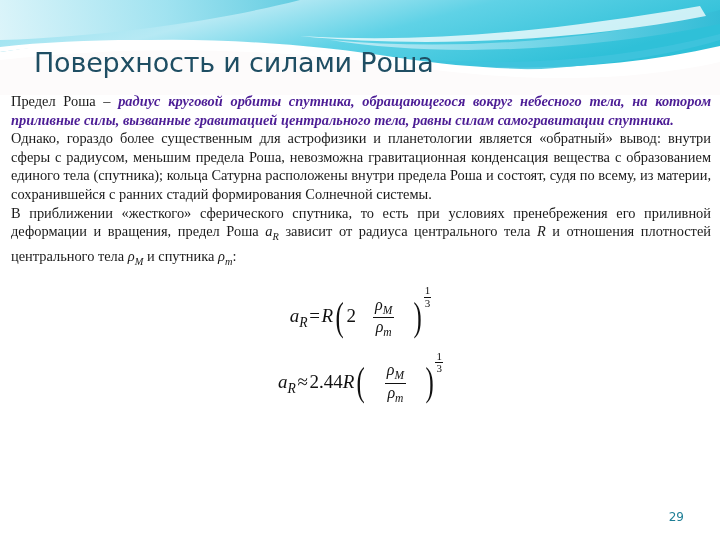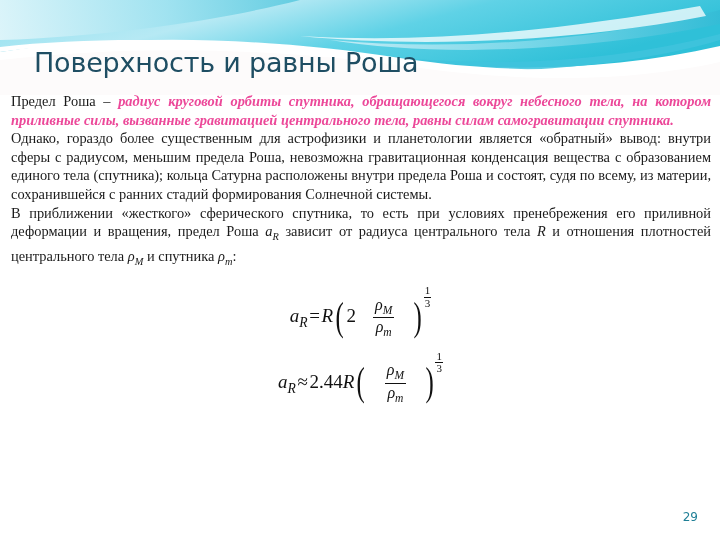--- a/index.html
+++ b/index.html
@@ -71,21 +71,21 @@
     text-indent: 0;
   }
 
   .def-term {
     color: #1a1a1a;
     font-weight: 400;
     font-style: normal;
   }
 
   .def-body {
-    color: #ec4899;
+    color: #4c1d95;
     font-weight: bold;
     font-style: italic;
   }
 
   var, .mvar {
     font-style: italic;
     font-family: "Liberation Serif", "DejaVu Serif", serif;
   }
   .sub {
     font-size: 0.72em;
@@ -157,21 +157,21 @@
     padding: 0 1px;
   }
   .sup-frac .den {
     display: block;
     padding: 0 1px;
   }
 
   
   .page-number {
     position: absolute;
-    right: 22px;
+    right: 36px;
     bottom: 16px;
     font-family: "DejaVu Sans", "Liberation Sans", sans-serif;
     font-size: 12px;
     color: #1f7f96;
   }
 </style>
 </head>
 <body>
 
 <div class="slide">
@@ -206,21 +206,21 @@
       <path d="M700,6 C560,30 430,44 300,36 C420,48 570,42 706,16 Z" fill="#ffffff" opacity="0.75"></path>
 
       <path d="M720,40 C620,70 470,80 330,62 C200,46 90,48 0,60 L0,52 C110,38 240,36 360,53 C470,68 600,66 720,34 Z" fill="#3fc3dd" opacity="0.85"></path>
 
       <path d="M0,52 C120,34 260,36 400,58 C520,76 630,72 720,50 L720,95 L0,95 Z" fill="#ffffff"></path>
 
       <path d="M0,60 C140,44 280,48 420,68 C540,84 640,80 720,62 L720,95 L0,95 Z" fill="#fdfbfb"></path>
     </svg>
   </div>
 
-  <div class="title">Поверхность и равны Роша</div>
+  <div class="title">Поверхность и силами Роша</div>
 
   <div class="body-block">
 
     <p class="para def">
       <span class="def-term">Предел Роша </span><span class="def-term">– </span><span class="def-body">радиус круговой орбиты спутника, обращающегося вокруг небесного тела, на котором приливные силы, вызванные гравитацией центрального тела, равны силам самогравитации спутника.</span>
     </p>
 
 
     <p class="para">Однако, гораздо более существенным для астрофизики и планетологии является «обратный» вывод: внутри сферы с радиусом, меньшим предела Роша, невозможна гравитационная конденсация вещества с образованием единого тела (спутника); кольца Сатурна расположены внутри предела Роша и состоят, судя по всему, из материи, сохранившейся с ранних стадий формирования Солнечной системы.</p>
 

